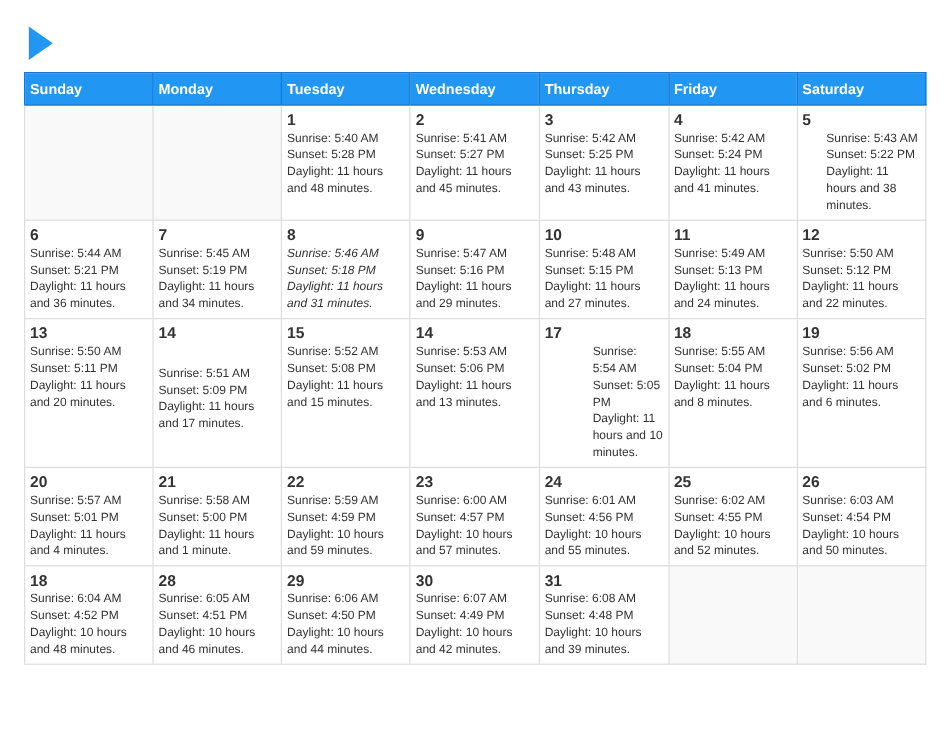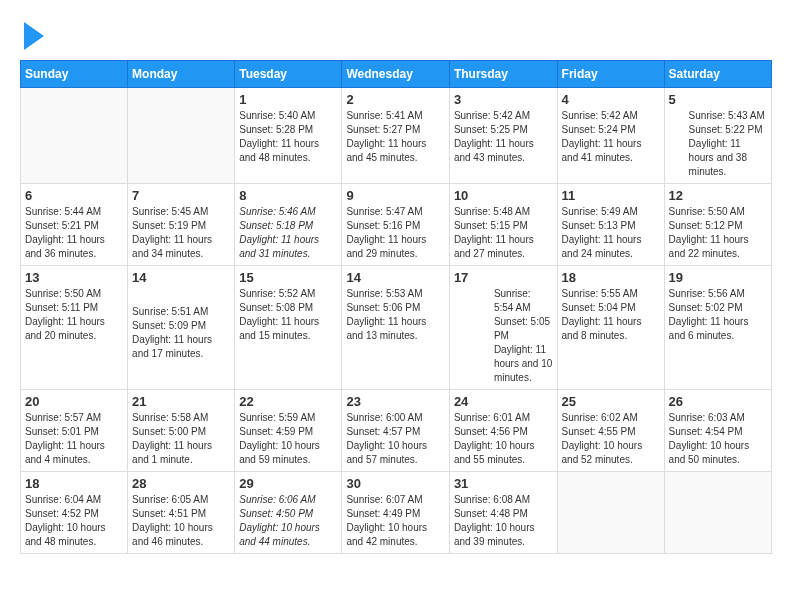--- a/index.html
+++ b/index.html
@@ -292,21 +292,21 @@
 Daylight: 10 hours and 48 minutes.</div>
         </td>
         <td>
           <div class="day-number">28</div>
           <div class="day-info" style="white-space: pre-line;">Sunrise: 6:05 AM
 Sunset: 4:51 PM
 Daylight: 10 hours and 46 minutes.</div>
         </td>
         <td>
           <div class="day-number">29</div>
-          <div class="day-info" style="white-space: pre-line; font-style: italic;">Sunrise: 6:06 AM
+          <div class="day-info" style="white-space: pre-line;">Sunrise: 6:06 AM
 Sunset: 4:50 PM
 Daylight: 10 hours and 44 minutes.</div>
         </td>
         <td>
           <div class="day-number">30</div>
           <div class="day-info" style="white-space: pre-line;">Sunrise: 6:07 AM
 Sunset: 4:49 PM
 Daylight: 10 hours and 42 minutes.</div>
         </td>
         <td>

